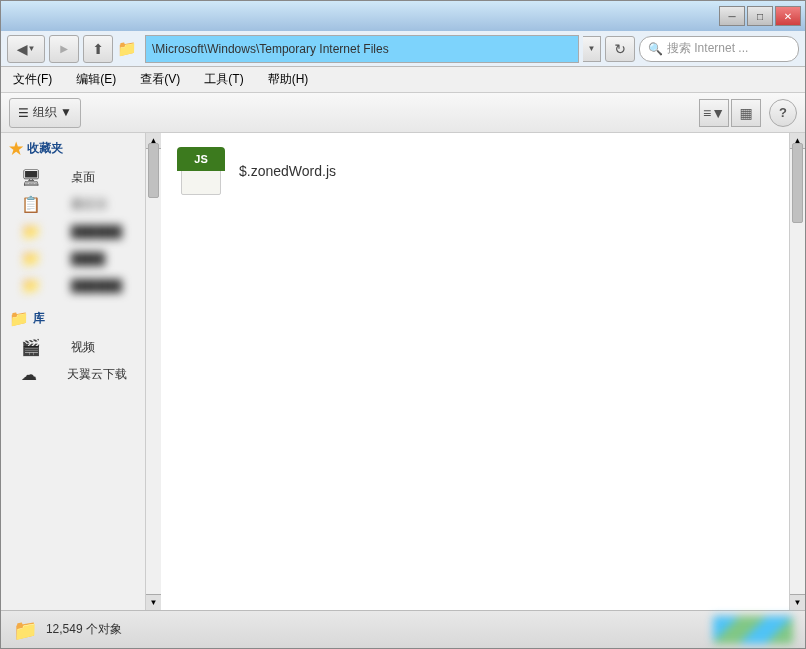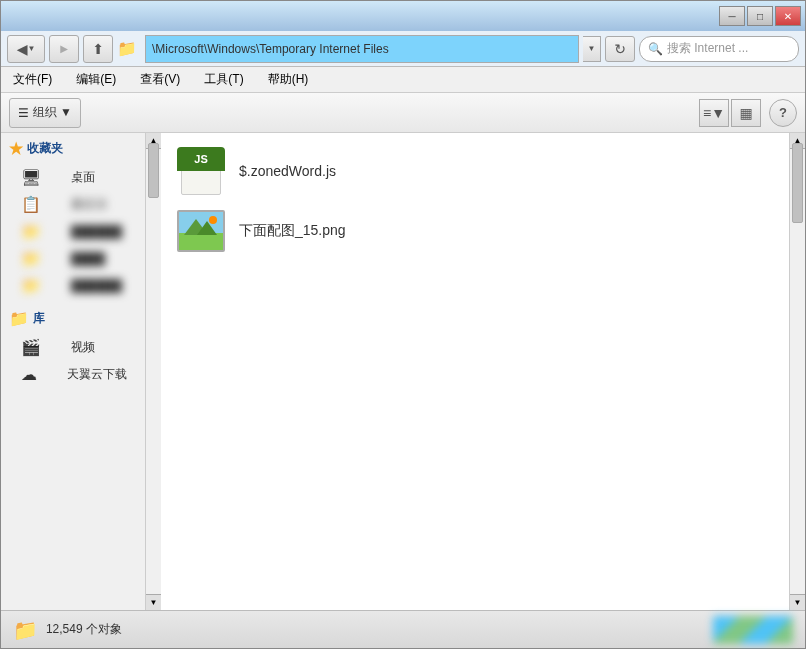--- a/index.html
+++ b/index.html
@@ -669,32 +669,20 @@
               <div class="js-badge">JS</div>
               <div class="file-paper"></div>
             </div>
           </div>
           <span class="file-name">$.zonedWord.js</span>
         </div>
 
 
 
 
-        <div class="file-item">
-          <div class="file-icon-container">
-            <div class="img-icon">
-              <div class="sky"></div>
-              <div class="ground"></div>
-              <div class="mountain"></div>
-              <div class="mountain2"></div>
-              <div class="sun"></div>
-            </div>
-          </div>
-          <span class="file-name">下面配图_15.png</span>
-        </div>
 
       </div>
 
       <div class="filelist-scrollbar">
         <div class="filelist-scrollbar-up">▲</div>
         <div class="filelist-scrollbar-thumb"></div>
         <div class="filelist-scrollbar-down">▼</div>
       </div>
     </div>
 

